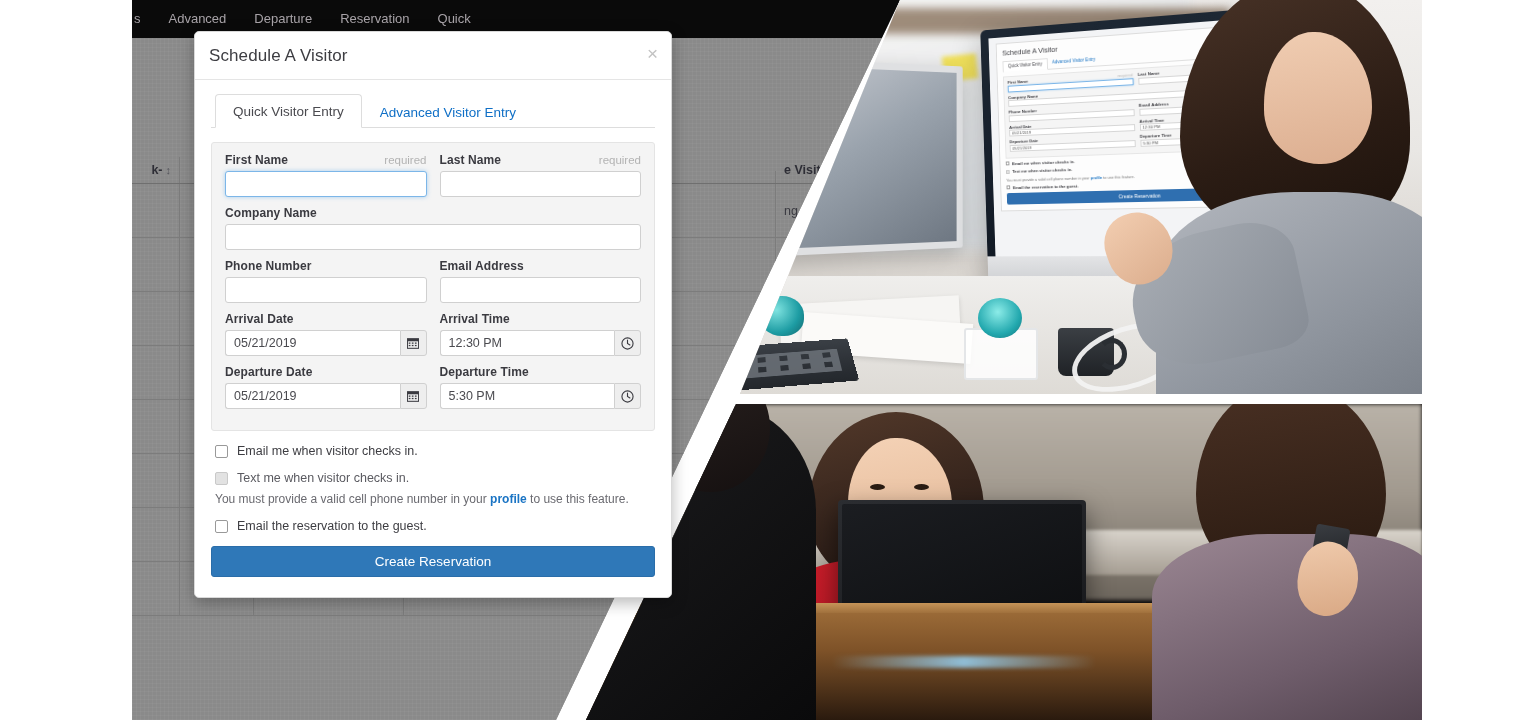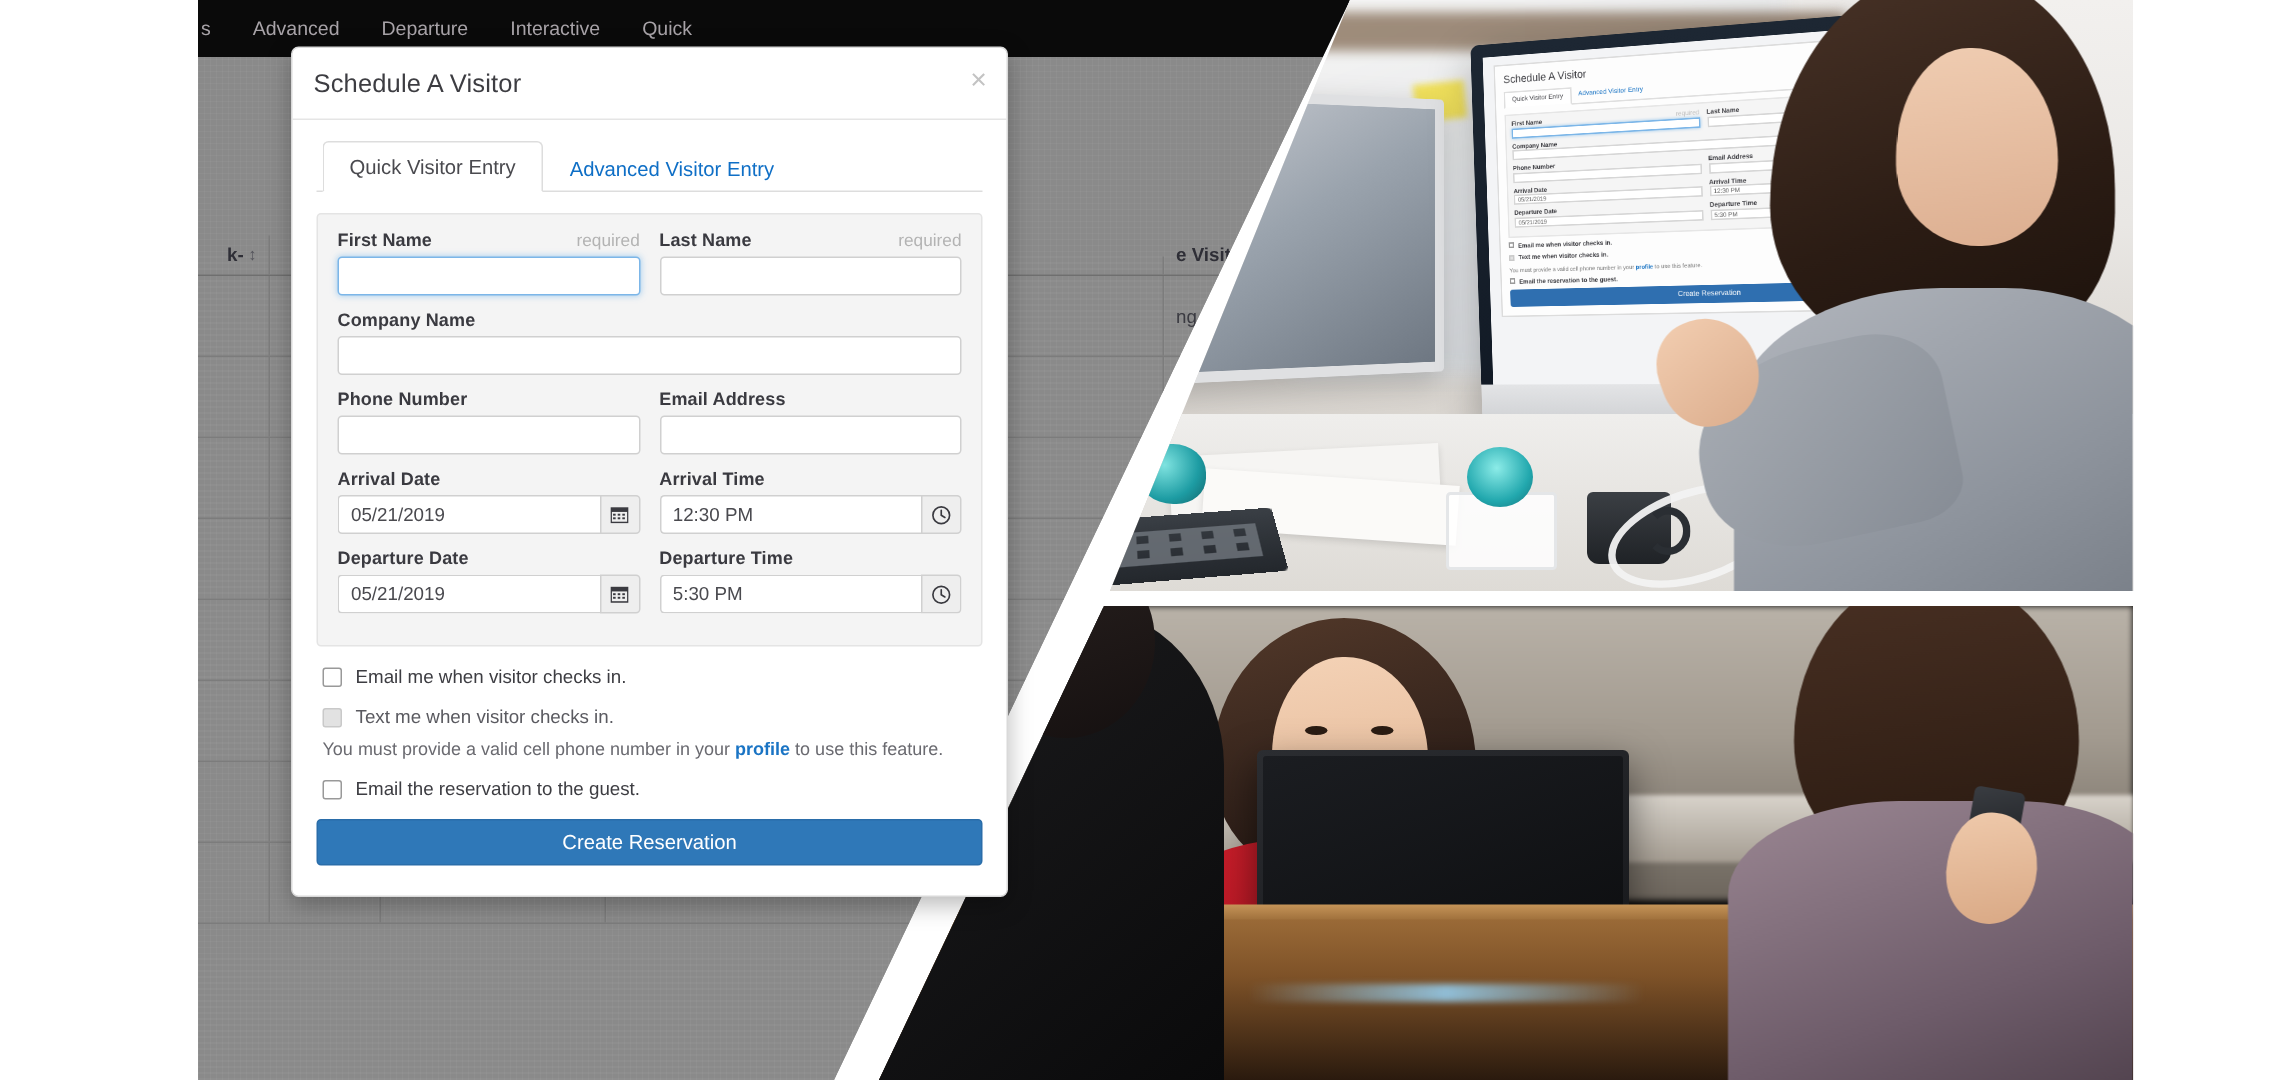--- a/index.html
+++ b/index.html
@@ -657,21 +657,21 @@
 
 <div id="stage">
 
   <div id="app-panel">
     <div class="app-inner">
 
       <div class="topnav">
         <div class="nav-item">s</div>
         <div class="nav-item">Advanced</div>
         <div class="nav-item">Departure</div>
-        <div class="nav-item">Interactive</div>
+        <div class="nav-item">Reservation</div>
         <div class="nav-item">Quick</div>
       </div>
 
       <div class="page-body"></div>
 
       <div class="data-table">
 
         <div class="dt-row dt-head">
           <div class="dt-cell c-check">
             <span>k-</span>

